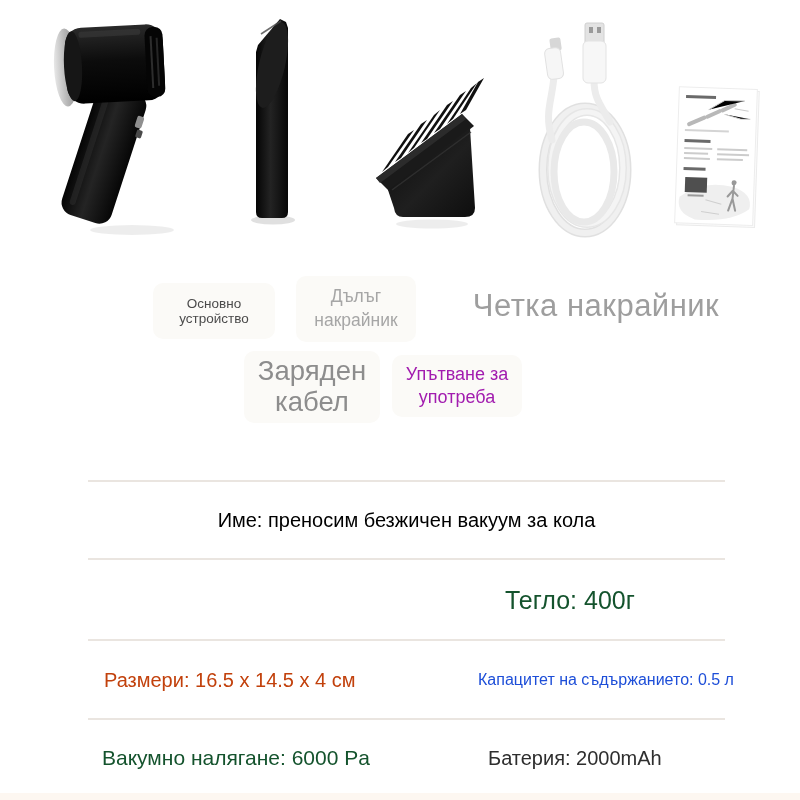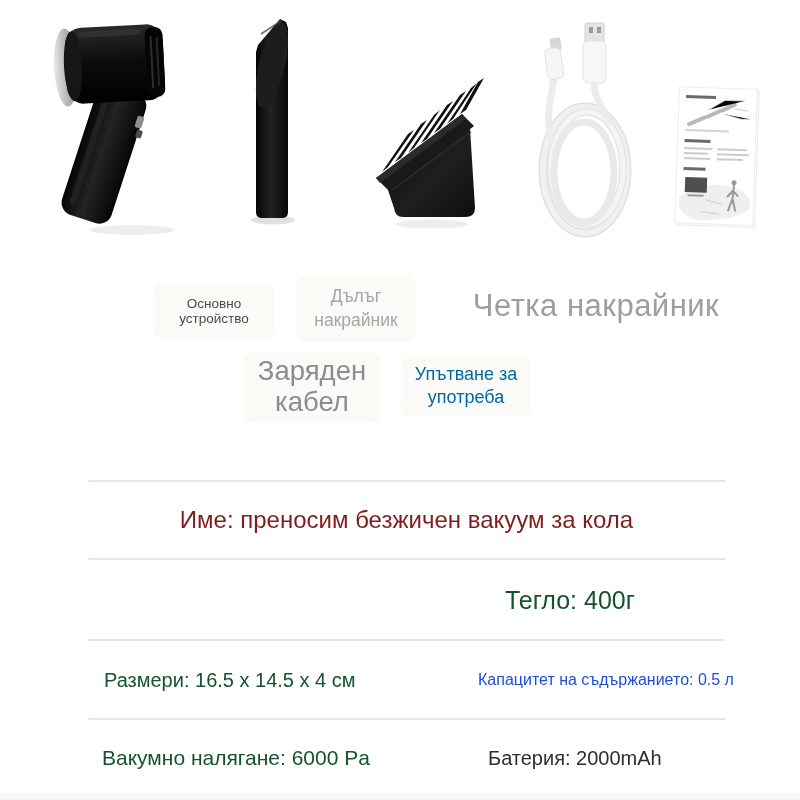--- a/index.html
+++ b/index.html
@@ -13,40 +13,40 @@
   
   .lbl-box{
     position:absolute;display:flex;align-items:center;justify-content:center;
     text-align:center;border-radius:10px;
   }
   .lbl-bg{background:#fbfaf7;}
   .lbl-main{left:153px;top:283px;width:122px;height:56px;font-size:13.5px;color:#4b4b4b;}
   .lbl-long{left:296px;top:276px;width:120px;height:66px;font-size:17.5px;color:#a6a6a6;line-height:1.35;}
   .lbl-brush{left:462px;top:284px;width:268px;height:44px;font-size:31px;color:#9e9e9e;letter-spacing:0.5px;}
   .lbl-cable{left:244px;top:351px;width:136px;height:72px;font-size:27.5px;color:#8d8d8d;line-height:1.12;}
-  .lbl-manual{left:401px;top:355px;width:130px;height:62px;font-size:18px;color:#0369a1;line-height:1.3;}
+  .lbl-manual{left:392px;top:355px;width:130px;height:62px;font-size:18px;color:#a21caf;line-height:1.3;}
 
   
   .spec-table{
     position:absolute;left:88px;top:480px;width:637px;height:313px;
     border-top:2px solid #eae5e0;
   }
   .spec-row{position:relative;border-bottom:2px solid #eae5e0;}
   .row-1{height:76px;}
   .row-2{height:79px;}
   .row-3{height:77px;}
   .row-4{height:76px;}
   .cell{
     position:absolute;top:50%;transform:translateY(-50%);
     white-space:nowrap;color:#3c3c3c;
   }
-  .name-cell{left:0;width:100%;text-align:center;font-size:24px;color:#7f1d1d;}
+  .name-cell{left:0;width:100%;text-align:center;font-size:20px;color:#000000;}
   .r2-l{left:30px;font-size:25px;color:#393939;}
   .r2-r{left:417px;font-size:25px;color:#14532d;}
-  .r3-l{left:16px;font-size:20px;color:#14532d;}
+  .r3-l{left:16px;font-size:20px;color:#c2410c;}
   .r3-r{left:390px;font-size:16px;color:#1d4ed8;}
   .r4-l{left:14px;font-size:21px;color:#14532d;}
   .r4-r{left:400px;font-size:20px;color:#2e2e2e;}
 
   .bottom-strip{position:absolute;left:0;top:793px;width:800px;height:7px;background:#fdf7f1;}
 </style>
 </head>
 <body>
 
 <div class="canvas">

